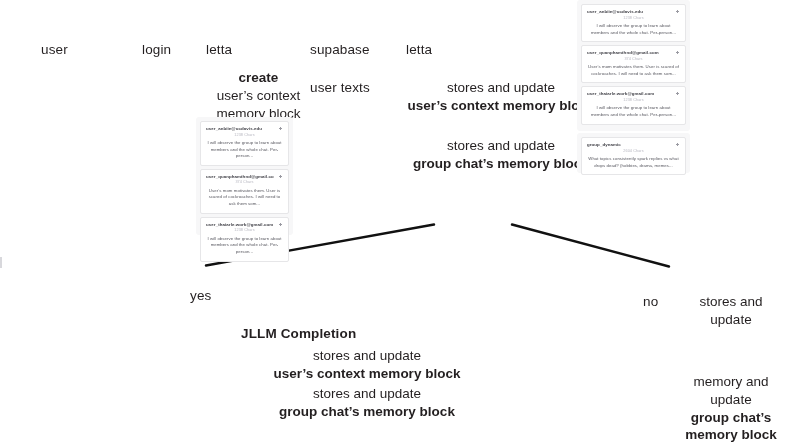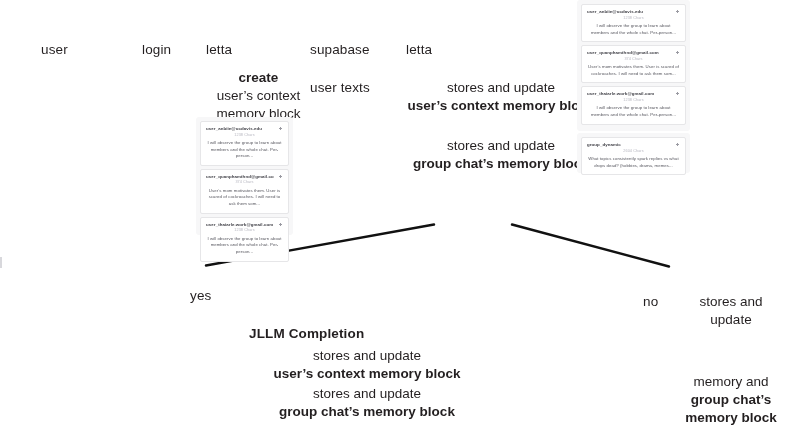--- a/index.html
+++ b/index.html
@@ -160,40 +160,41 @@
 
   <div class="stack" style="left:406px; top:137px; width:190px;">
     <span class="lbl">stores and update</span>
     <span class="val">group chat’s memory block</span>
   </div>
 
 
   <div class="node" style="left:190px; top:287px;">yes</div>
 
 
-  <div class="node bold" style="left:249px; top:325px;">JLLM Completion</div>
+  <div class="node bold" style="left:241px; top:325px;">JLLM Completion</div>
 
   <div class="stack" style="left:252px; top:347px; width:230px;">
     <span class="lbl">stores and update</span>
     <span class="val">user’s context memory block</span>
   </div>
 
   <div class="stack" style="left:252px; top:385px; width:230px;">
     <span class="lbl">stores and update</span>
     <span class="val">group chat’s memory block</span>
   </div>
 
   <div class="node" style="left:623px; top:293px;margin-left:20px;">no</div>
 
   <div class="stack" style="left:677px; top:293px; width:108px;">
     <span class="lbl">stores and update</span>
   </div>
 
   <div class="stack" style="left:677px; top:373px; width:108px;">
     <span class="lbl">memory and</span>
+    <span class="lbl">update</span>
     <span class="val">group chat’s memory block</span>
   </div>
 
   <div class="panel" style="left:196px; top:117px; width:97px; height:118px;">
     <div class="card">
       <div class="card-head">
         <div class="card-title">user_anbiie@ucdavis.edu</div>
         <div class="card-dot"></div>
       </div>
       <div class="card-chars">1238 Chars</div>

